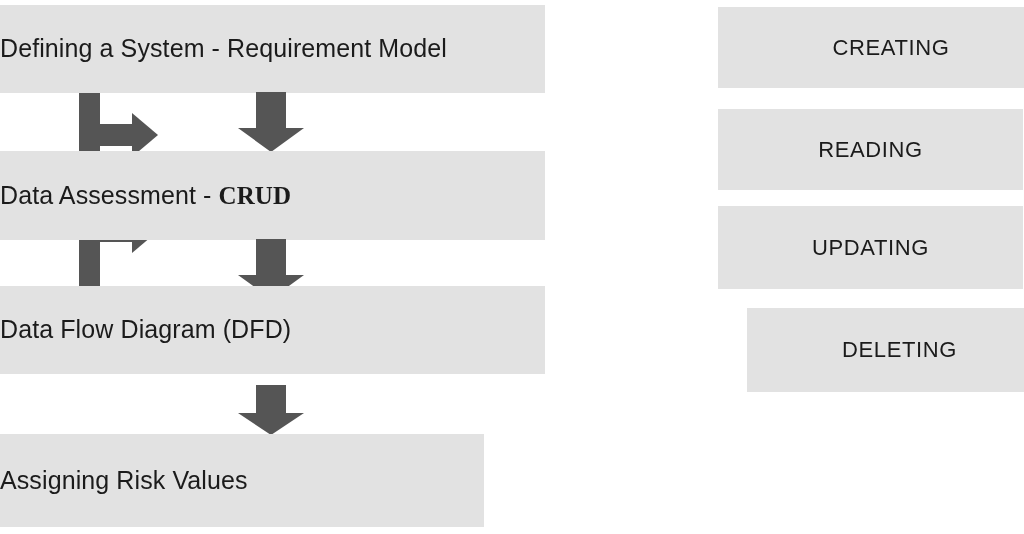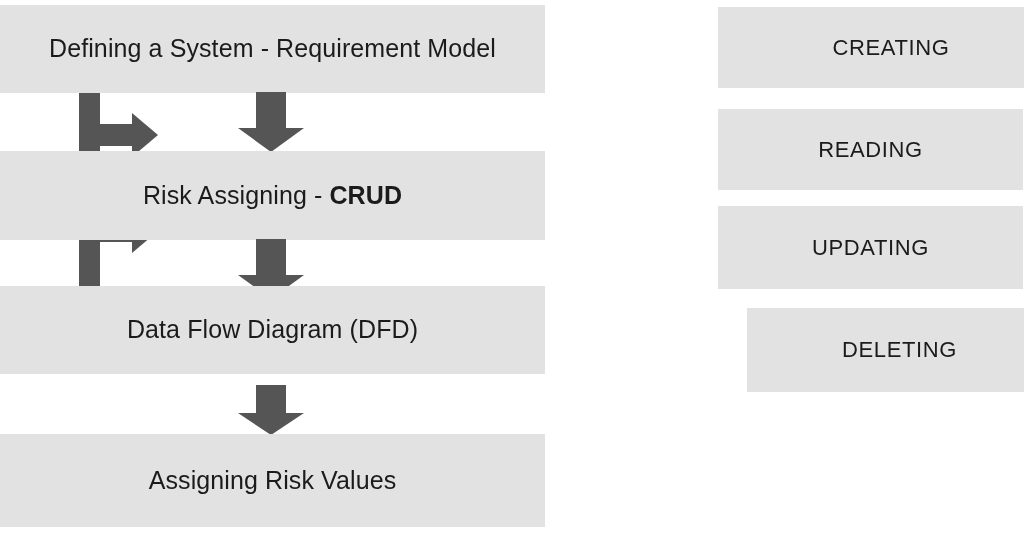--- a/index.html
+++ b/index.html
@@ -21,35 +21,35 @@
     top: 0;
     width: 1024px;
     height: 534px;
   }
 
   .proc-box {
     position: absolute;
     background: #e2e2e2;
     display: flex;
     align-items: center;
-    justify-content: center;
     box-sizing: border-box;
   }
 
   .proc-label {
     color: #1b1b1b;
     font-size: 25px;
     font-weight: 400;
     letter-spacing: 0.1px;
     white-space: nowrap;
     text-align: center;
     line-height: 1.1;
   }
   .proc-label .em {
     font-weight: 700;
+    font-family: Liberation Serif, serif;
   }
 
   .crud-box {
     position: absolute;
     background: #e2e2e2;
     display: flex;
     align-items: center;
     justify-content: center;
     box-sizing: border-box;
   }
@@ -58,21 +58,21 @@
     font-size: 22px;
     font-weight: 400;
     letter-spacing: 0.6px;
     white-space: nowrap;
   }
 
   
   #box-requirement-model { left: 0px;  top: 5px;   width: 545px; height: 88px; }
   #box-risk-assessment   { left: 0px;  top: 151px; width: 545px; height: 89px; }
   #box-dfd               { left: 0px;  top: 286px; width: 545px; height: 88px; }
-  #box-risk-values       { left: 0px;  top: 434px; width: 545px; height: 93px; }
+  #box-risk-values       { left: 0px;  top: 434px; width: 484px; height: 93px; }
 
   
   #box-creating { left: 718px; top: 7px;   width: 346px; height: 81px; }
   #box-reading  { left: 718px; top: 109px; width: 305px; height: 81px; }
   #box-updating { left: 718px; top: 206px; width: 305px; height: 83px; }
   #box-deleting { left: 718px; top: 308px; width: 305px; height: 84px; margin-left: 29px; }
 
   .flow-arrow-svg, .branch-arrow-svg {
     position: absolute;
     overflow: visible;
@@ -94,21 +94,21 @@
 
   <div class="proc-box" id="box-requirement-model">
     <span class="proc-label">Defining a System - Requirement Model</span>
   </div>
 
   <svg class="flow-arrow-svg" id="arrow-req-to-risk" viewBox="0 0 66 60">
     <polygon points="18,0 48,0 48,36 66,36 33,60 0,36 18,36" fill="#555555"></polygon>
   </svg>
 
   <div class="proc-box" id="box-risk-assessment">
-    <span class="proc-label"><span>Risk Assigning - </span><span class="em">CRUD</span></span>
+    <span class="proc-label"><span>Data Assessment - </span><span class="em">CRUD</span></span>
   </div>
 
   <svg class="flow-arrow-svg" id="arrow-risk-to-dfd" viewBox="0 0 66 60">
     <polygon points="18,0 48,0 48,36 66,36 33,60 0,36 18,36" fill="#555555"></polygon>
   </svg>
 
   <div class="proc-box" id="box-dfd">
     <span class="proc-label">Data Flow Diagram (DFD)</span>
   </div>
 

